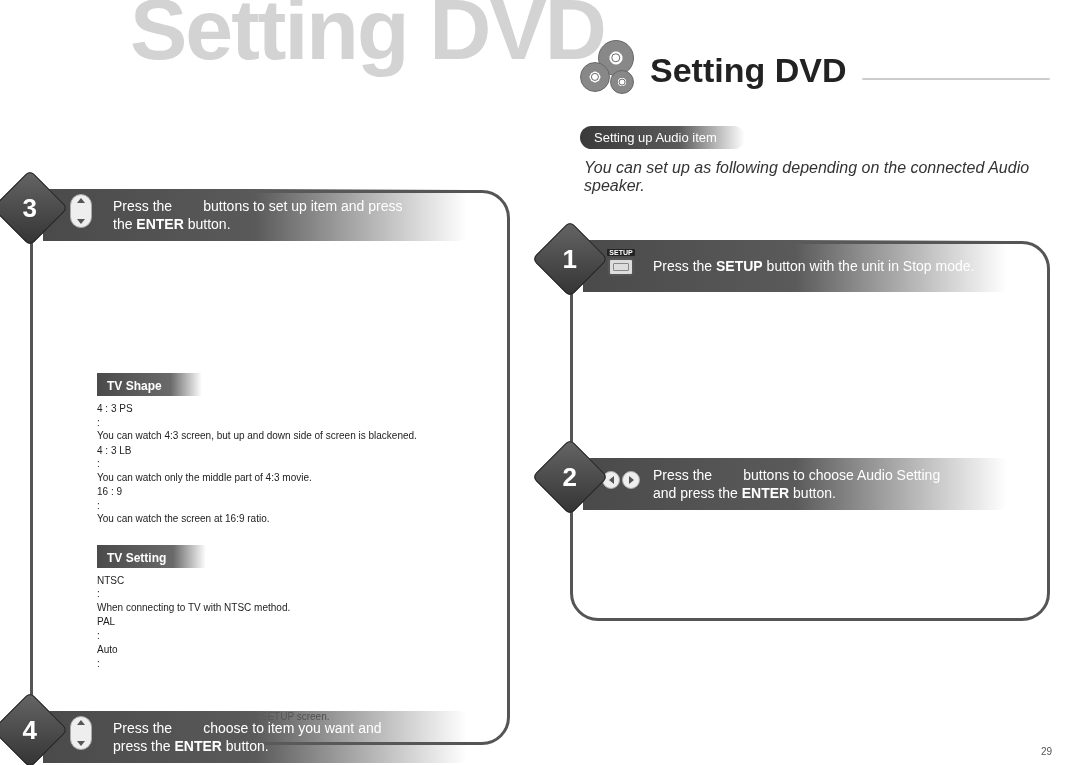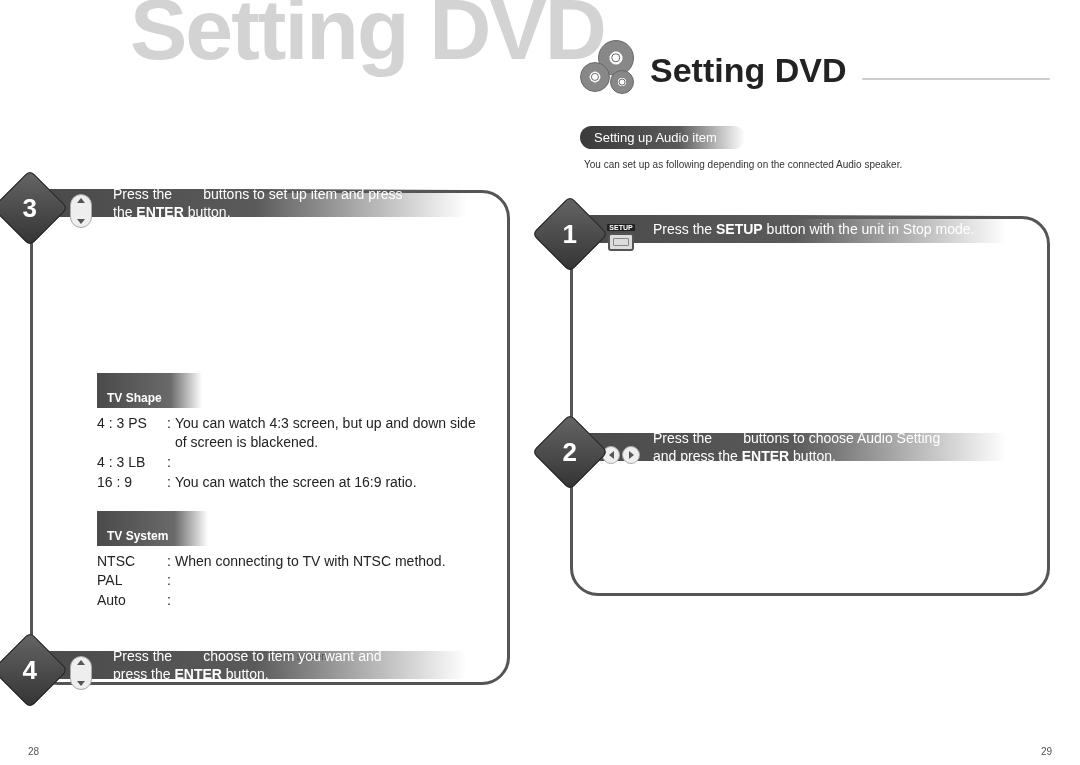--- a/index.html
+++ b/index.html
@@ -87,36 +87,37 @@
     display: inline-block;
     background: linear-gradient(90deg, #3a3a3a 0%, #5a5a5a 60%, rgba(90,90,90,0) 100%);
     color: #fff;
     font-size: 13px;
     padding: 4px 28px 4px 14px;
     border-radius: 12px;
     margin-top: 26px;
     margin-left: 10px;
   }
   .caption-small {
-    font-size: 10px;
+    font-size: 16px;
     color: #333;
     margin: 10px 0 0 14px;
+    font-style: italic;
   }
 
   
   .step {
     position: relative;
     margin-top: 18px;
   }
   .step-bar {
     position: absolute;
     left: 28px;
     top: 0;
     right: 20px;
-    height: 28px;
+    height: 52px;
     background: linear-gradient(90deg, #4a4a4a 0%, #5a5a5a 50%, rgba(90,90,90,0) 100%);
     border-radius: 0 8px 8px 0;
     display: flex;
     align-items: center;
     padding-left: 70px;
     color: #fff;
     font-size: 14px;
     line-height: 1.3;
   }
   .step-bar .txt { display:block; }
@@ -193,24 +194,24 @@
     position: relative;
     padding-bottom: 20px;
   }
   .left-panel .content-area {
     padding: 180px 30px 10px 64px;
   }
   .subhead {
     display:inline-block;
     background: linear-gradient(90deg,#4a4a4a 0%, #6a6a6a 70%, rgba(106,106,106,0) 100%);
     color:#fff; font-size:12px; font-weight:700;
-    padding: 18px 40px 3px 10px;
+    padding: 6px 40px 3px 10px;
     margin-bottom: 6px;
   }
-  .def-row { display:flex; font-size:14px; color:#222; line-height:1.35; margin-bottom:1px;}
+  .def-row { display:flex; font-size:10px; color:#222; line-height:1.35; margin-bottom:1px;flex-direction:column;}
   .def-row .k { width:70px; flex:none; }
   .def-row .c { width:8px; flex:none; }
   .def-row .v { flex:1; }
 
   .footnote {
     font-size: 10px; color:#333;
     margin: 10px 0 0 64px;
     display:flex; align-items:center; gap:4px;
   }
   .footnote .mini-icon{
@@ -263,30 +264,31 @@
         <div class="subhead">TV Shape</div>
         <div>
           <div class="def-row">
               <div class="k">4 : 3 PS</div>
               <div class="c">:</div>
               <div class="v">You can watch 4:3 screen, but up and down side of screen is blackened.</div>
             </div>
           <div class="def-row">
               <div class="k">4 : 3 LB</div>
               <div class="c">:</div>
+              <div class="v">You can watch only the middle part of 4:3 movie.</div>
             </div>
           <div class="def-row">
               <div class="k">16 : 9</div>
               <div class="c">:</div>
               <div class="v">You can watch the screen at 16:9 ratio.</div>
             </div>
         </div>
 
         <div style="height:18px"></div>
-        <div class="subhead">TV System</div>
+        <div class="subhead">TV Setting</div>
         <div>
           <div class="def-row">
               <div class="k">NTSC</div>
               <div class="c">:</div>
               <div class="v">When connecting to TV with NTSC method.</div>
             </div>
           <div class="def-row">
               <div class="k">PAL</div>
               <div class="c">:</div>
             </div>

